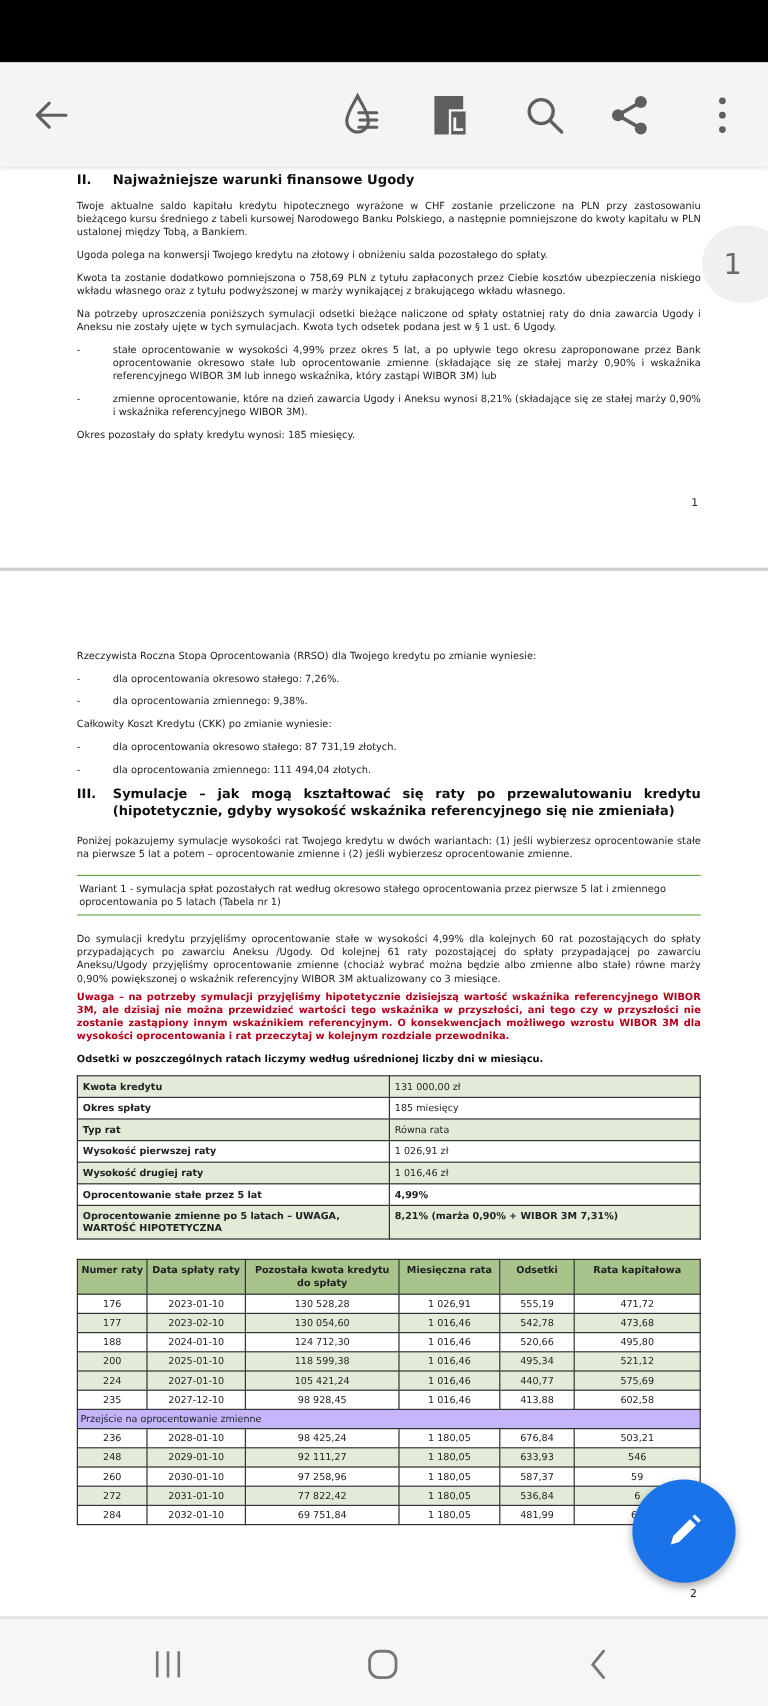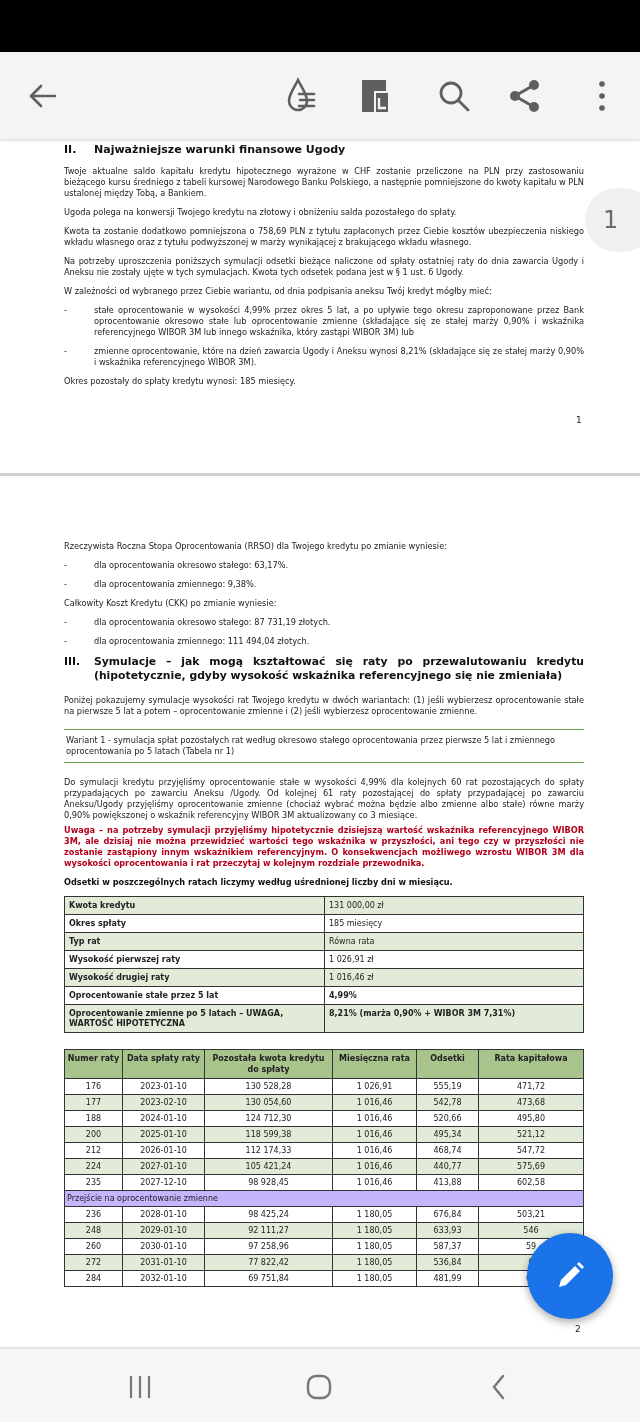--- a/index.html
+++ b/index.html
@@ -111,42 +111,41 @@
 
 <div class="page" style="top:139px;height:334px;">
   <div class="pg-content" style="top:4px;">
     <h2 class="sec" style="margin-bottom:9px;">
       <span class="sec-num">II.</span><span>Najważniejsze warunki finansowe Ugody</span>
     </h2>
     <p>Twoje aktualne saldo kapitału kredytu hipotecznego wyrażone w CHF zostanie przeliczone na PLN przy zastosowaniu bieżącego kursu średniego z tabeli kursowej Narodowego Banku Polskiego, a następnie pomniejszone do kwoty kapitału w PLN ustalonej między Tobą, a Bankiem.</p>
     <p>Ugoda polega na konwersji Twojego kredytu na złotowy i obniżeniu salda pozostałego do spłaty.</p>
     <p>Kwota ta zostanie dodatkowo pomniejszona o 758,69 PLN z tytułu zapłaconych przez Ciebie kosztów ubezpieczenia niskiego wkładu własnego oraz z tytułu podwyższonej w marży wynikającej z brakującego wkładu własnego.</p>
     <p>Na potrzeby uproszczenia poniższych symulacji odsetki bieżące naliczone od spłaty ostatniej raty do dnia zawarcia Ugody i Aneksu nie zostały ujęte w tych symulacjach. Kwota tych odsetek podana jest w § 1 ust. 6 Ugody.</p>
-    <p>W zależności od wybranego przez Ciebie wariantu, od dnia podpisania aneksu Twój kredyt mógłby mieć:</p>
     <div class="li">
         <span class="dash">-</span>
         <span class="txt">stałe oprocentowanie w wysokości 4,99% przez okres 5 lat, a po upływie tego okresu zaproponowane przez Bank oprocentowanie okresowo stałe lub oprocentowanie zmienne (składające się ze stałej marży 0,90% i wskaźnika referencyjnego WIBOR 3M lub innego wskaźnika, który zastąpi WIBOR 3M) lub</span>
       </div>
     <div class="li">
         <span class="dash">-</span>
         <span class="txt">zmienne oprocentowanie, które na dzień zawarcia Ugody i Aneksu wynosi 8,21% (składające się ze stałej marży 0,90% i wskaźnika referencyjnego WIBOR 3M).</span>
       </div>
     <p>Okres pozostały do spłaty kredytu wynosi: 185 miesięcy.</p>
   </div>
   <div class="page-num" style="left:576px;top:276px;">1</div>
 </div>
 
 <div class="page-divider"></div>
 
 <div class="page" style="top:476px;height:871px;">
   <div class="pg-content" style="top:65px;">
     <p>Rzeczywista Roczna Stopa Oprocentowania (RRSO) dla Twojego kredytu po zmianie wyniesie:</p>
     <div class="li">
         <span class="dash">-</span>
-        <span class="txt">dla oprocentowania okresowo stałego: 63,17%.</span>
+        <span class="txt">dla oprocentowania okresowo stałego: 7,26%.</span>
       </div>
     <div class="li">
         <span class="dash">-</span>
         <span class="txt">dla oprocentowania zmiennego: 9,38%.</span>
       </div>
     <p>Całkowity Koszt Kredytu (CKK) po zmianie wyniesie:</p>
     <div class="li">
         <span class="dash">-</span>
         <span class="txt">dla oprocentowania okresowo stałego: 87 731,19 złotych.</span>
       </div>
@@ -237,28 +236,20 @@
             <td>495,80</td>
           </tr>
           <tr class="alt">
             <td>200</td>
             <td>2025-01-10</td>
             <td>118 599,38</td>
             <td>1 016,46</td>
             <td>495,34</td>
             <td>521,12</td>
           </tr>
-          <tr>
-            <td>212</td>
-            <td>2026-01-10</td>
-            <td>112 174,33</td>
-            <td>1 016,46</td>
-            <td>468,74</td>
-            <td>547,72</td>
-          </tr>
           <tr class="alt">
             <td>224</td>
             <td>2027-01-10</td>
             <td>105 421,24</td>
             <td>1 016,46</td>
             <td>440,77</td>
             <td>575,69</td>
           </tr>
           <tr>
             <td>235</td>

